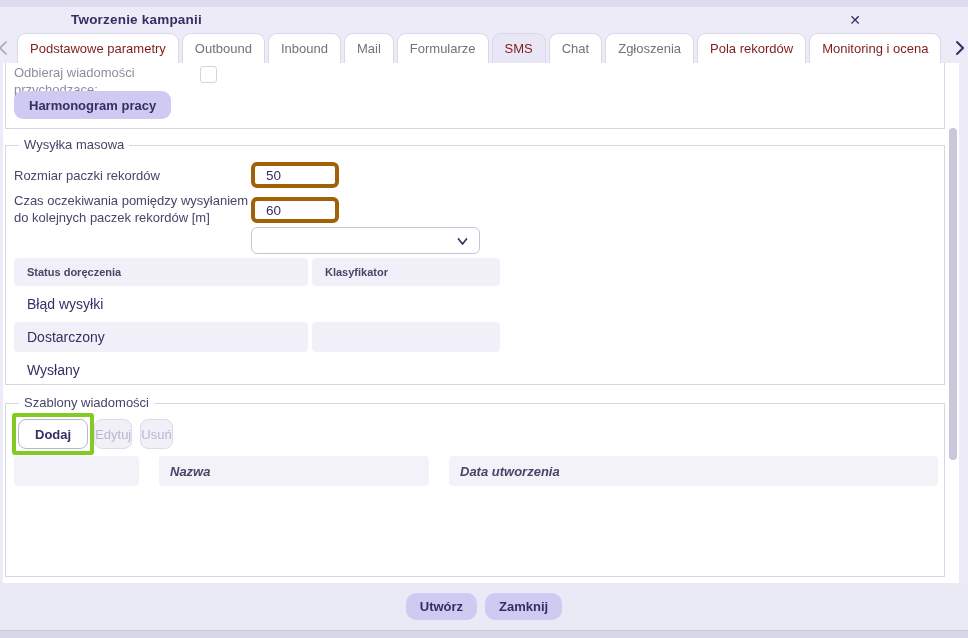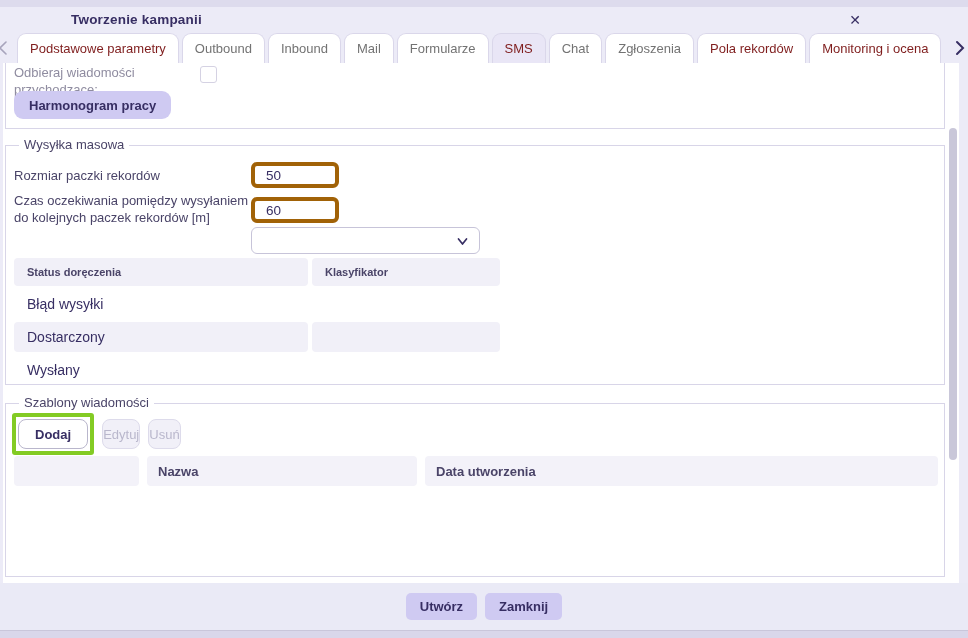--- a/index.html
+++ b/index.html
@@ -76,40 +76,40 @@
   .srow { display:flex; gap:4px; margin-bottom:3px; }
   .scell { border-radius:4px; padding-left:13px; display:flex; align-items:center; }
   .scell.c1 { width:294px; }
   .scell.c2 { width:188px; }
   .hrow .scell { height:28px; background:#f1f0f8; font-size:11px; font-weight:600; color:#4a4468; }
   .drow .scell { height:30px; font-size:14px; color:#372e63; }
   .drow.alt .scell { background:#f1f0f8; }
 
   
   .tpl-buttons { position:absolute; left:6px; top:9px; display:flex; align-items:center; }
-  .green-box { border:4px solid #83cb24; border-radius:3px; padding:2px; margin-right:8px; }
+  .green-box { border:4px solid #83cb24; border-radius:3px; padding:2px; }
   .btn-outline {
     background:#fff; border:1px solid #b9b6cc; border-radius:8px; height:30px;
     padding:0 16px; font-family:"Liberation Sans",sans-serif; font-size:13px;
     font-weight:600; color:#372e63; cursor:pointer;
   }
   .btn-disabled {
     background:#f1f0f8; border:1px solid #dddbeb; border-radius:8px; height:30px;
     padding:0 0; font-family:"Liberation Sans",sans-serif; font-size:13px;
     color:#b9b7cc; margin-right:8px; cursor:default;
   }
-  .tpl-header { position:absolute; left:8px; top:52px; width:924px; display:flex; gap:8px; }
+  .tpl-header { position:absolute; left:8px; top:52px; width:924px; display:flex; gap:20px;font-style:italic; }
   .hcell { height:30px; background:#f3f2f9; border-radius:4px; display:flex; align-items:center; padding-left:11px; font-size:13px; font-weight:600; color:#4a4468; }
   .hcell.t1 { width:125px; }
   .hcell.t2 { width:270px; }
   .hcell.t3 { flex:1; }
 
   
   .footer { position:absolute; left:0; top:583px; width:968px; height:47px; background:#eaeaf6; display:flex; align-items:center; justify-content:center; gap:8px; }
-  .footer .btn-lavender { height:27px; border-radius:5px; padding:0 14px;text-align:center; }
+  .footer .btn-lavender { height:27px; border-radius:10px; padding:0 14px;text-align:center; }
   .bottom-strip { position:absolute; left:0; top:630px; width:968px; height:8px; background:#d9d7ea; border-top:1px solid #c9c6da; }
 </style>
 </head>
 <body>
 
 <div id="app">
 
   <div class="top-strip"></div>
 
   <div class="title-bar">

